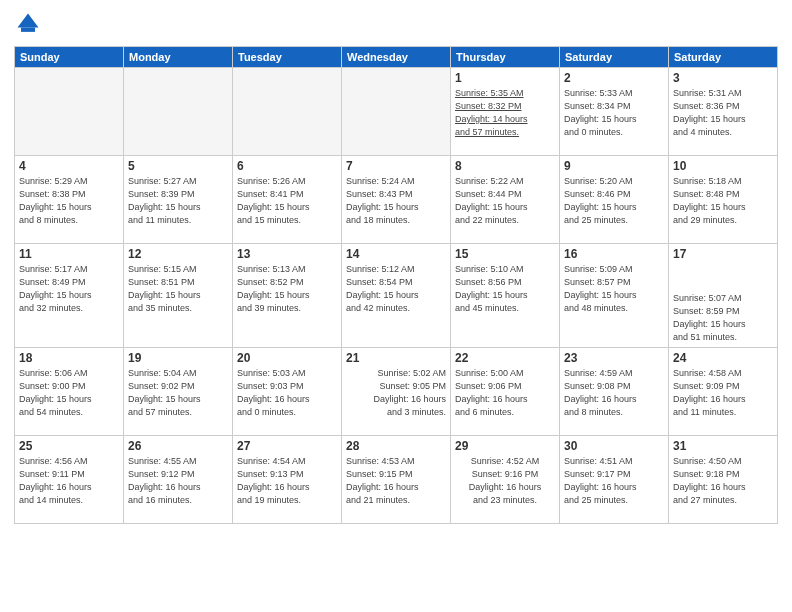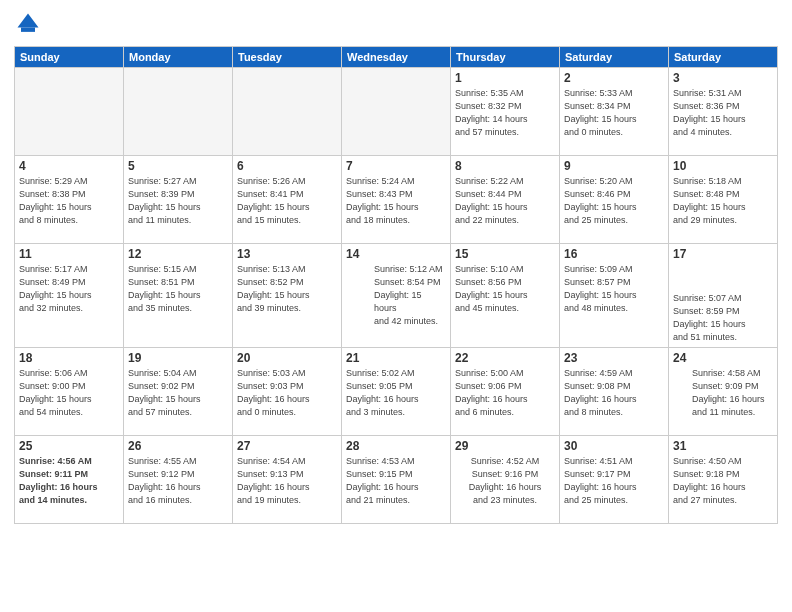--- a/index.html
+++ b/index.html
@@ -124,21 +124,21 @@
         </tr>
     </thead>
     <tbody id="calendar-body">
     <tr>
           <td class="empty"></td>
           <td class="empty"></td>
           <td class="empty"></td>
           <td class="empty"></td>
           <td>
             <span class="day-num">1</span>
-            <div class="day-info" style="white-space: pre-line;">Sunrise: 5:35 AM
+            <div class="day-info" style="white-space: pre-line; text-decoration: underline;">Sunrise: 5:35 AM
 Sunset: 8:32 PM
 Daylight: 14 hours
 and 57 minutes.</div>
           </td>
           <td>
             <span class="day-num">2</span>
             <div class="day-info" style="white-space: pre-line;">Sunrise: 5:33 AM
 Sunset: 8:34 PM
 Daylight: 15 hours
 and 0 minutes.</div>
@@ -219,21 +219,21 @@
           </td>
           <td>
             <span class="day-num">13</span>
             <div class="day-info" style="white-space: pre-line;">Sunrise: 5:13 AM
 Sunset: 8:52 PM
 Daylight: 15 hours
 and 39 minutes.</div>
           </td>
           <td>
             <span class="day-num">14</span>
-            <div class="day-info" style="white-space: pre-line; margin-left: 28px;">Sunrise: 5:12 AM
+            <div class="day-info" style="white-space: pre-line;">Sunrise: 5:12 AM
 Sunset: 8:54 PM
 Daylight: 15 hours
 and 42 minutes.</div>
           </td>
           <td>
             <span class="day-num">15</span>
             <div class="day-info" style="white-space: pre-line;">Sunrise: 5:10 AM
 Sunset: 8:56 PM
 Daylight: 15 hours
 and 45 minutes.</div>
@@ -270,51 +270,51 @@
           </td>
           <td>
             <span class="day-num">20</span>
             <div class="day-info" style="white-space: pre-line;">Sunrise: 5:03 AM
 Sunset: 9:03 PM
 Daylight: 16 hours
 and 0 minutes.</div>
           </td>
           <td>
             <span class="day-num">21</span>
-            <div class="day-info" style="white-space: pre-line;">Sunrise: 5:02 AM
+            <div class="day-info" style="white-space: pre-line; text-align: right;">Sunrise: 5:02 AM
 Sunset: 9:05 PM
 Daylight: 16 hours
 and 3 minutes.</div>
           </td>
           <td>
             <span class="day-num">22</span>
             <div class="day-info" style="white-space: pre-line;">Sunrise: 5:00 AM
 Sunset: 9:06 PM
 Daylight: 16 hours
 and 6 minutes.</div>
           </td>
           <td>
             <span class="day-num">23</span>
             <div class="day-info" style="white-space: pre-line;">Sunrise: 4:59 AM
 Sunset: 9:08 PM
 Daylight: 16 hours
 and 8 minutes.</div>
           </td>
           <td>
             <span class="day-num">24</span>
-            <div class="day-info" style="white-space: pre-line; margin-left: 19px;">Sunrise: 4:58 AM
+            <div class="day-info" style="white-space: pre-line;">Sunrise: 4:58 AM
 Sunset: 9:09 PM
 Daylight: 16 hours
 and 11 minutes.</div>
           </td>
         </tr>
         <tr>
           <td>
             <span class="day-num">25</span>
-            <div class="day-info" style="white-space: pre-line; font-weight: bold;">Sunrise: 4:56 AM
+            <div class="day-info" style="white-space: pre-line;">Sunrise: 4:56 AM
 Sunset: 9:11 PM
 Daylight: 16 hours
 and 14 minutes.</div>
           </td>
           <td>
             <span class="day-num">26</span>
             <div class="day-info" style="white-space: pre-line;">Sunrise: 4:55 AM
 Sunset: 9:12 PM
 Daylight: 16 hours
 and 16 minutes.</div>

